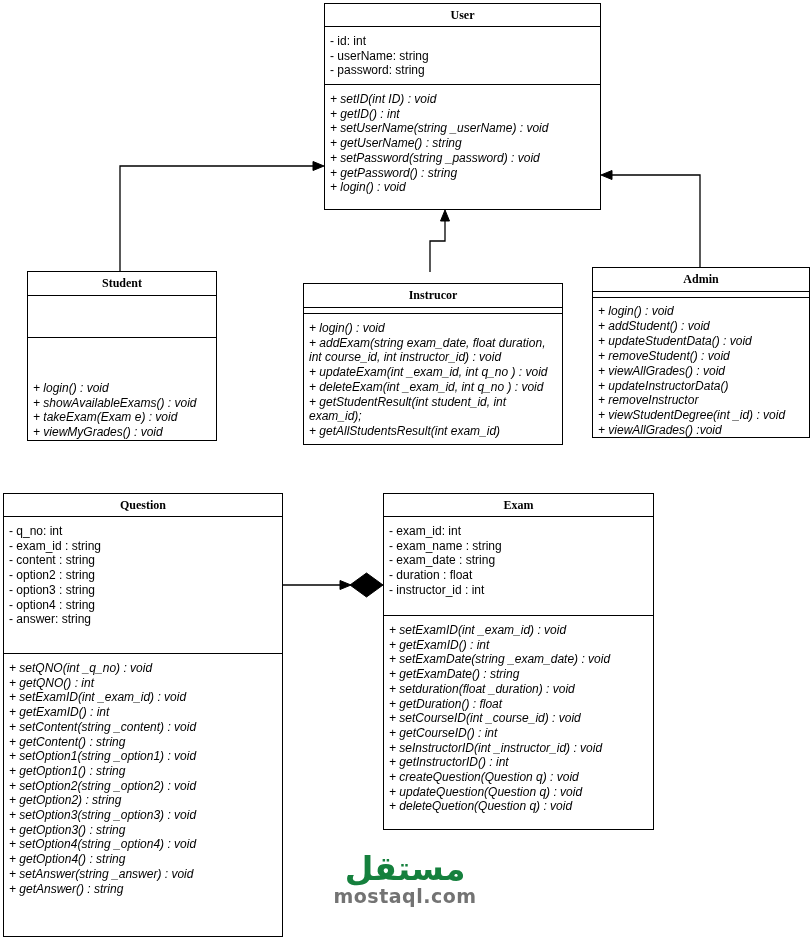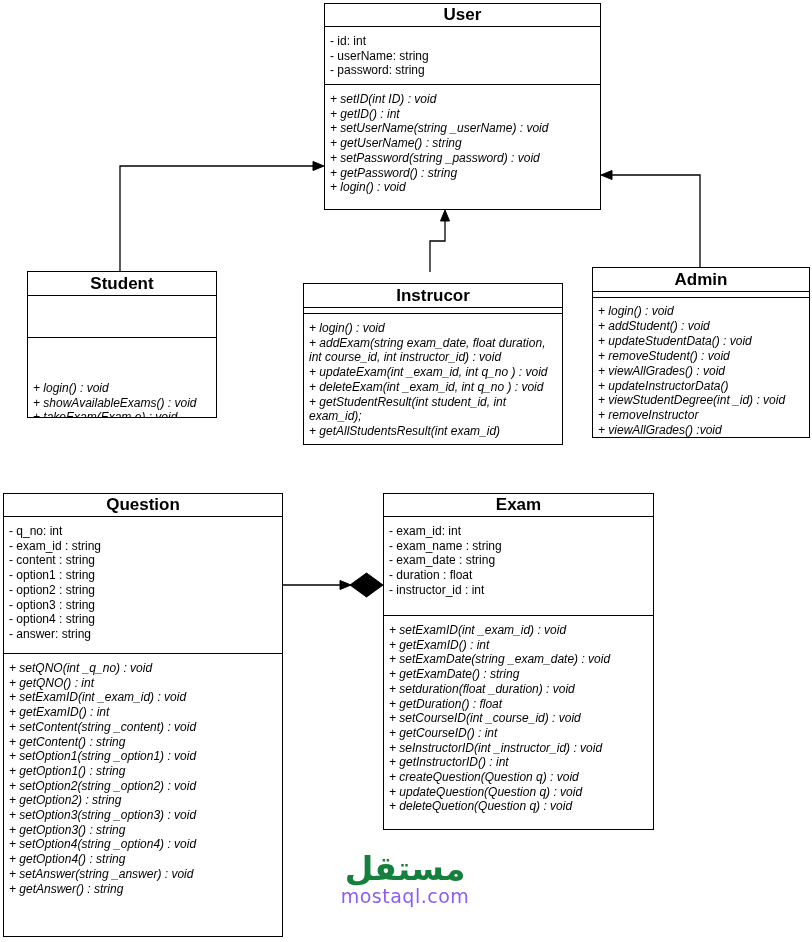--- a/index.html
+++ b/index.html
@@ -10,38 +10,39 @@
   .connector-layer { position:absolute; left:0; top:0; width:812px; height:942px; pointer-events:none; }
   .connector-layer path { stroke:#000; stroke-width:1.3; fill:none; }
   .connector-layer polygon { fill:#000; stroke:#000; }
 
   .uml-class {
     position:absolute; background:#ffffff; border:1.3px solid #000;
     box-sizing:border-box; display:flex; flex-direction:column;
   }
   .uml-title {
     flex:0 0 auto; display:flex; align-items:center; justify-content:center;
-    font-weight:bold; font-size:17px; border-bottom:1.3px solid #000;
+    font-weight:bold; font-size:12px; border-bottom:1.3px solid #000;
     box-sizing:border-box;
+    font-family:Liberation Serif, serif;
   }
   .uml-attrs, .uml-methods {
     font-size:12px; line-height:14.7px; padding:7px 4px 3px 5px;
     box-sizing:border-box; overflow:hidden;
   }
   .uml-attrs { flex:0 0 auto; border-bottom:1.3px solid #000; }
   .uml-attrs.empty { padding:0; height:6px; }
   .uml-methods { flex:1 1 auto;font-style:italic; }
   .member-line { white-space:normal; word-wrap:break-word; }
 
   
   #cls-user      { left:324px; top:3px;   width:277px; height:207px; }
   #cls-user .uml-title { height:23px; }
   #cls-user .uml-attrs { height:58px; }
 
-  #cls-student   { left:27px;  top:271px; width:190px; height:147px;gap:36px; }
+  #cls-student   { left:27px;  top:271px; width:190px; height:170px;gap:36px; }
   #cls-student .uml-title { height:24px; }
 
   #cls-instrucor { left:303px; top:272px; width:260px; height:162px;margin-top:11px; }
   #cls-instrucor .uml-title { height:24px; }
 
   #cls-admin     { left:592px; top:267px; width:218px; height:171px; }
   #cls-admin .uml-title { height:24px; }
   #cls-admin .uml-methods { padding-top:6px; line-height:14.9px; }
 
   #cls-question  { left:3px;   top:493px; width:280px; height:444px; }
@@ -54,22 +55,22 @@
 
   .watermark {
     position:absolute; left:320px; top:848px; width:170px;
     text-align:center; color:#d9d9d9; user-select:none;
   }
   .wm-arabic {
     font-family:"DejaVu Sans", sans-serif; font-weight:bold;
     font-size:33px; line-height:1.25; color:#15803d;
   }
   .wm-domain {
-    font-family:"DejaVu Sans", sans-serif; font-weight:normal;
-    font-size:19px; line-height:1; margin-top:-2px; letter-spacing:0.5px; color:#8b5cf6;
+    font-family:"DejaVu Sans", sans-serif; font-weight:bold;
+    font-size:19px; line-height:1; margin-top:-2px; letter-spacing:0.5px; color:#737373;
   }
 </style>
 </head>
 <body>
 
 <div class="canvas">
 
   <svg class="connector-layer" viewBox="0 0 812 942" xmlns="http://www.w3.org/2000/svg">
 
     <g>
@@ -139,33 +140,32 @@
   <div class="uml-class" id="cls-admin">
     <div class="uml-title">Admin</div>
     <div class="uml-attrs empty"></div>
     <div class="uml-methods">
         <div class="member-line">+ login() : void</div>
         <div class="member-line">+ addStudent() : void</div>
         <div class="member-line">+ updateStudentData() : void</div>
         <div class="member-line">+ removeStudent() : void</div>
         <div class="member-line">+ viewAllGrades() : void</div>
         <div class="member-line">+ updateInstructorData()</div>
+        <div class="member-line">+ removeInstructor</div>
         <div class="member-line">+ viewStudentDegree(int _id) : void</div>
-        <div class="member-line">+ removeInstructor</div>
         <div class="member-line">+ viewAllGrades() :void</div>
       </div>
   </div>
 
   <div class="uml-class" id="cls-question">
     <div class="uml-title">Question</div>
     <div class="uml-attrs">
         <div class="member-line">- q_no: int</div>
         <div class="member-line">- exam_id : string</div>
         <div class="member-line">- content : string</div>
-        <div class="member-line">- option1 : string</div>
         <div class="member-line">- option2 : string</div>
         <div class="member-line">- option3 : string</div>
         <div class="member-line">- option4 : string</div>
         <div class="member-line">- answer: string</div>
       </div>
     <div class="uml-methods">
         <div class="member-line">+ setQNO(int _q_no) : void</div>
         <div class="member-line">+ getQNO() : int</div>
         <div class="member-line">+ setExamID(int _exam_id) : void</div>
         <div class="member-line">+ getExamID() : int</div>

